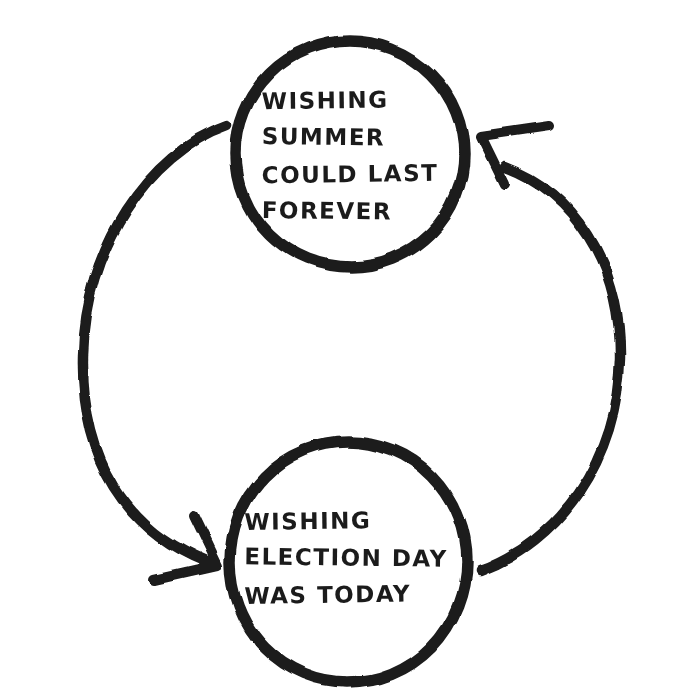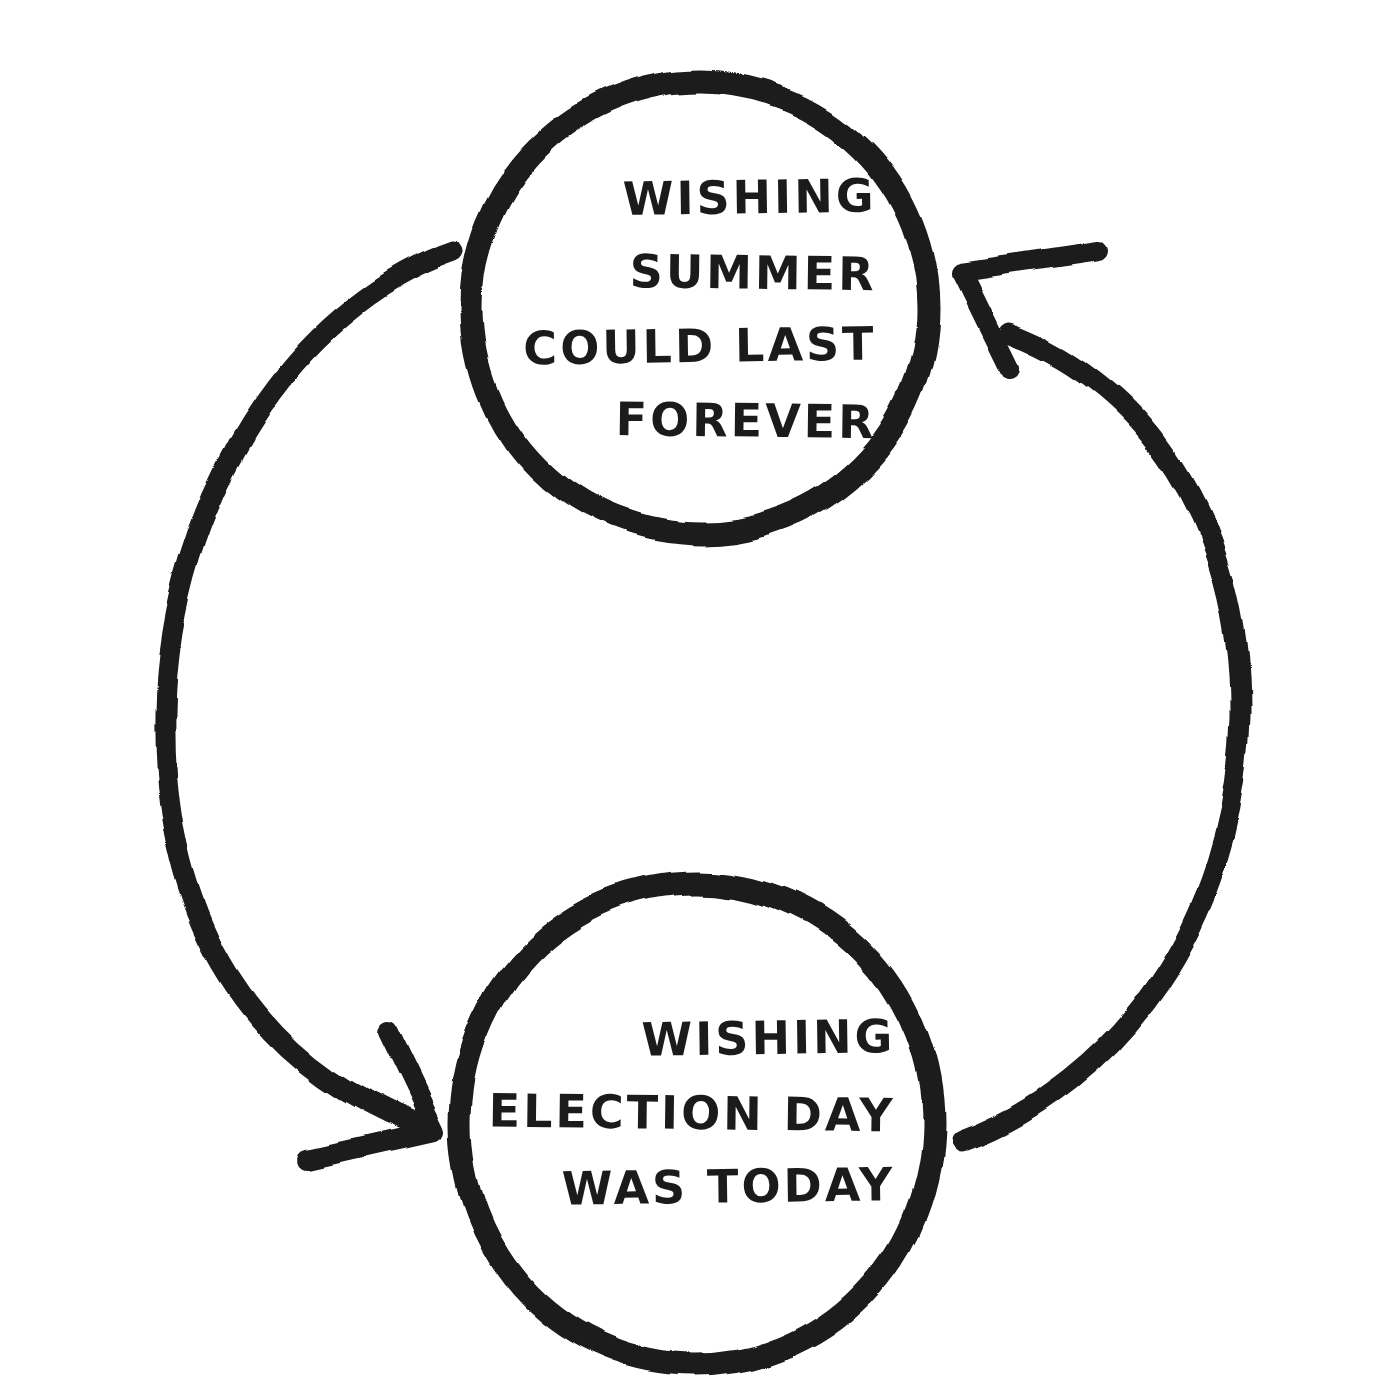--- a/index.html
+++ b/index.html
@@ -5,21 +5,21 @@
   :root { --ink:#1b1b1b; --bg:#ffffff; }
   html,body { margin:0; padding:0; background:var(--bg); }
   .canvas {
     position:relative; width:700px; height:700px;
     background:var(--bg); overflow:hidden;
     font-family:"DejaVu Sans", sans-serif;
   }
   .diagram-svg { position:absolute; left:0; top:0; }
   .node-label {
     position:absolute; transform:translate(-50%,-50%);
-    text-align:right; color:var(--ink);
+    text-align:left; color:var(--ink);
     font-weight:bold; font-size:23px; line-height:37px;
     letter-spacing:1.5px; white-space:nowrap;
   }
   .node-label .line { display:block; }
   .node-label .line:nth-child(odd)  { transform:rotate(-0.8deg); }
   .node-label .line:nth-child(even) { transform:rotate(0.7deg); }
   svg path, svg ellipse { stroke:var(--ink); fill:none; stroke-linecap:round; stroke-linejoin:round; }
 </style>
 </head>
 <body>

